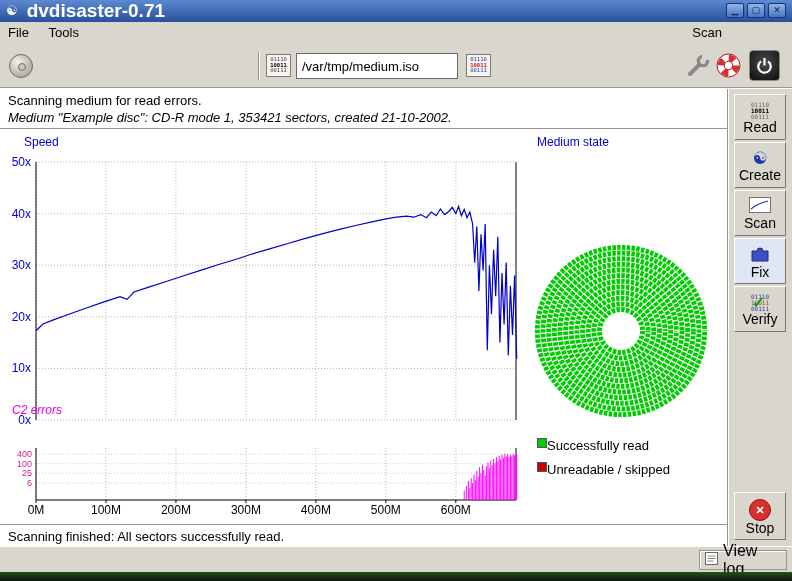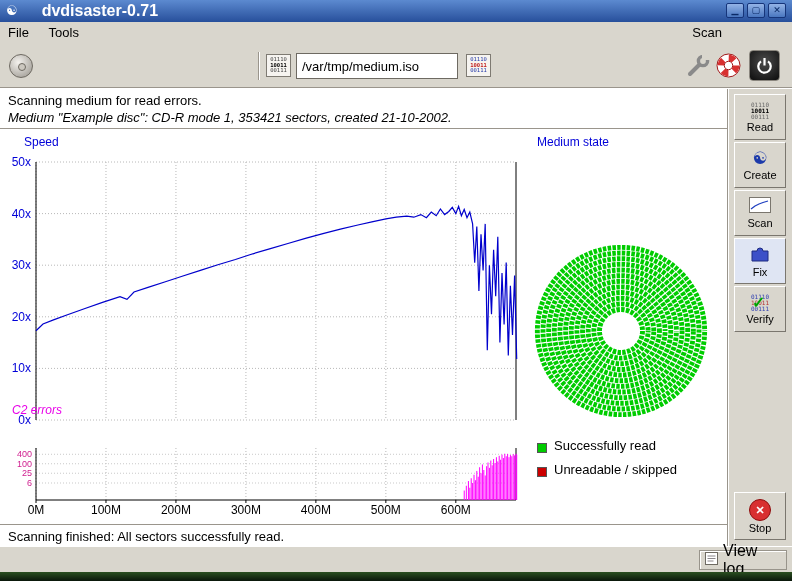--- a/index.html
+++ b/index.html
@@ -3,21 +3,21 @@
 <meta charset="utf-8">
 <style>
   *{margin:0;padding:0;box-sizing:border-box;}
   html,body{width:792px;height:581px;}
   body{font-family:"Liberation Sans",sans-serif;background:#d9d6cd;position:relative;overflow:hidden;font-size:13px;color:#000;}
   .abs{position:absolute;}
 
   
   .titlebar{left:0;top:0;width:792px;height:22px;background:linear-gradient(#5c8ad0,#274f9b);display:flex;align-items:center;}
   .win-icon{color:#fff;font-size:13px;margin-left:6px;line-height:22px;}
-  .win-title{color:#fff;font-weight:bold;font-size:16px;margin-left:24px;}
+  .win-title{color:#fff;font-weight:bold;font-size:19px;margin-left:9px;}
   .tb-btn{position:absolute;top:3px;width:18px;height:15px;background:linear-gradient(#93b3e6,#4a77c0);border:1px solid #16357a;border-radius:2px;color:#0a2a66;font-size:9px;line-height:13px;text-align:center;cursor:default;}
   .tb-min{right:48px;} .tb-max{right:27px;} .tb-close{right:6px;}
 
   
   .menubar{left:0;top:22px;width:736px;height:22px;background:#d9d6cd;}
   .menu-item{display:inline-block;padding:3px 8px;font-size:13px;}
   .menu-help{position:absolute;right:6px;top:0;}
 
   
   .toolbar{left:0;top:44px;width:792px;height:43px;background:#d9d6cd;}
@@ -42,28 +42,28 @@
   .sidebar-bg{left:729px;top:89px;width:63px;height:457px;background:#d9d6cd;}
   .status1{left:8px;top:93px;font-size:13px;z-index:3;}
   .status2{left:8px;top:110px;font-size:13px;font-style:italic;z-index:3;}
   .hgroove-content{left:0;top:128px;width:727px;height:2px;border-top:1px solid #9a958c;border-bottom:1px solid #fff;z-index:3;}
   .lbl{z-index:3;font-size:12px;}
   .lbl-speed{left:24px;top:135px;color:#0000d8;}
   .lbl-medium{left:537px;top:135px;color:#0000d8;}
   .lbl-c2{left:12px;top:403px;color:#e800e8;font-style:italic;}
   #plots-svg{left:0;top:134px;z-index:2;}
   #disc-svg{left:531px;top:241px;z-index:2;}
-  .legend-item{left:537px;z-index:3;display:flex;align-items:flex-end;gap:7px;}
+  .legend-item{left:537px;z-index:3;display:flex;align-items:flex-start;}
   .legend-sq{width:10px;height:10px;border:1px solid #555;}
   .legend-txt{font-size:13px;}
 
   
   .side-btn{left:734px;width:52px;height:46px;background:#d9d6cd;border:1px solid;border-color:#fff #7a766e #7a766e #fff;display:flex;flex-direction:column;align-items:center;justify-content:center;gap:1px;cursor:default;z-index:3;}
   .side-btn.hl{background:#dfe5f3;}
-  .side-label{font-size:11px;line-height:12px;}
+  .side-label{font-size:14px;line-height:12px;}
   .bin-icon .bin{font-family:"DejaVu Sans Mono",monospace;font-size:6px;line-height:6px;color:#666;text-align:center;}
   .bin-icon .bin.mid{color:#000;font-weight:bold;}
   .yy{font-size:17px;line-height:18px;color:#1c3aaa;}
   .verify-icon{position:relative;width:26px;height:18px;text-align:center;}
   .verify-icon .bin{font-family:"DejaVu Sans Mono",monospace;font-size:6px;line-height:6px;}
   .verify-icon .b1{color:#3040b0;} .verify-icon .b2{color:#b03030;}
   .verify-check{position:absolute;left:5px;top:-1px;font-size:16px;font-weight:bold;color:#00a000;text-shadow:0 0 1px #fff;}
   .stop-circle{width:22px;height:22px;border-radius:50%;background:#d83030;border:1px solid #8e0e0e;color:#fff;font-weight:bold;font-size:11px;line-height:20px;text-align:center;}
 
   

